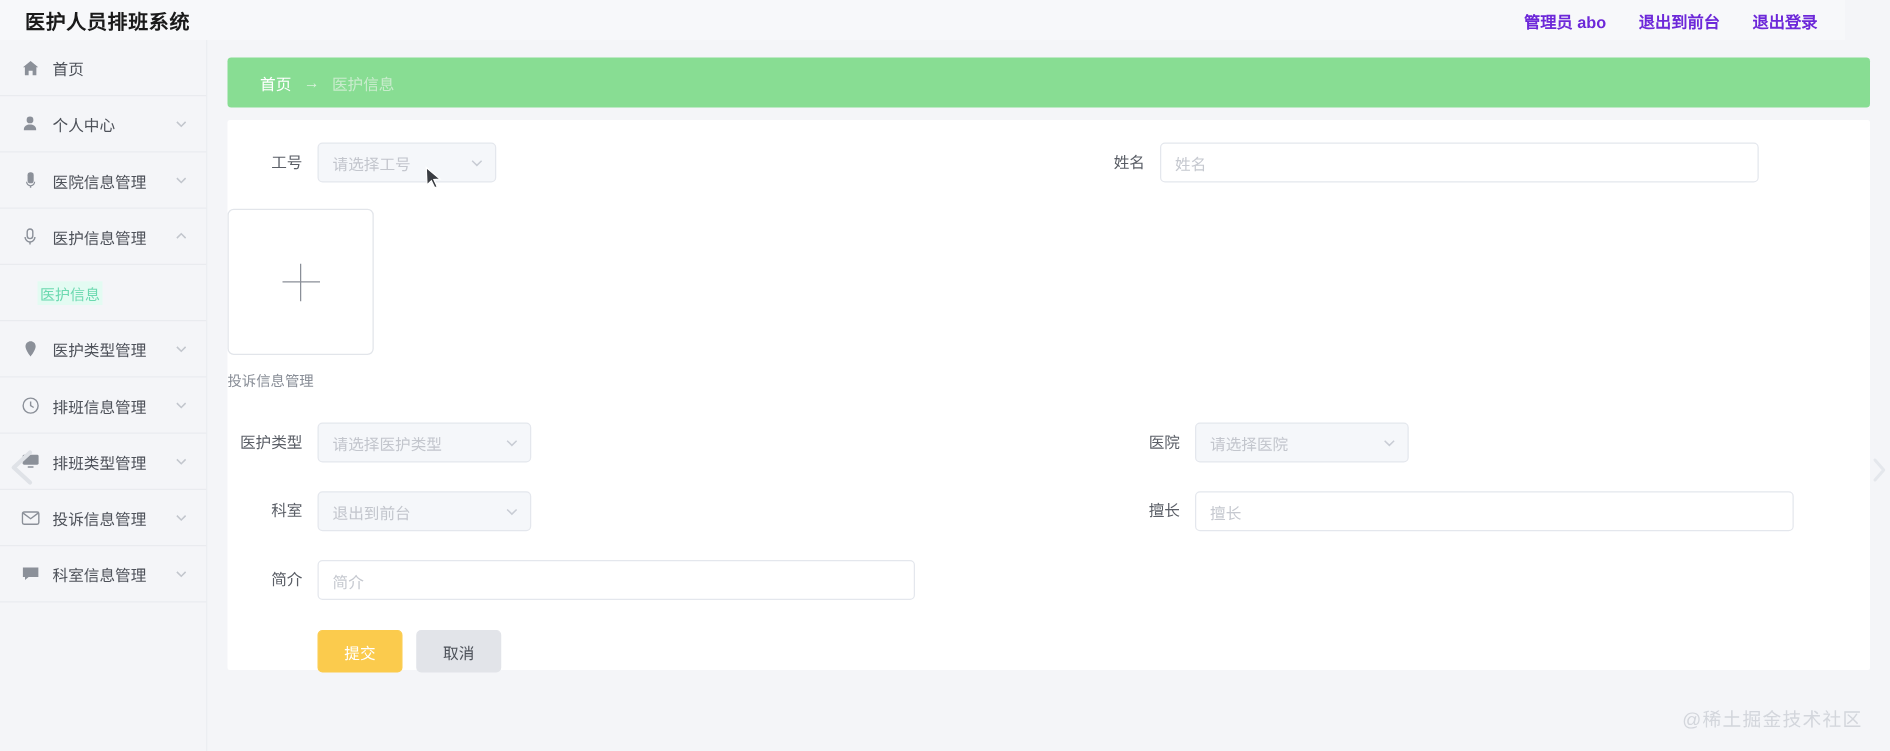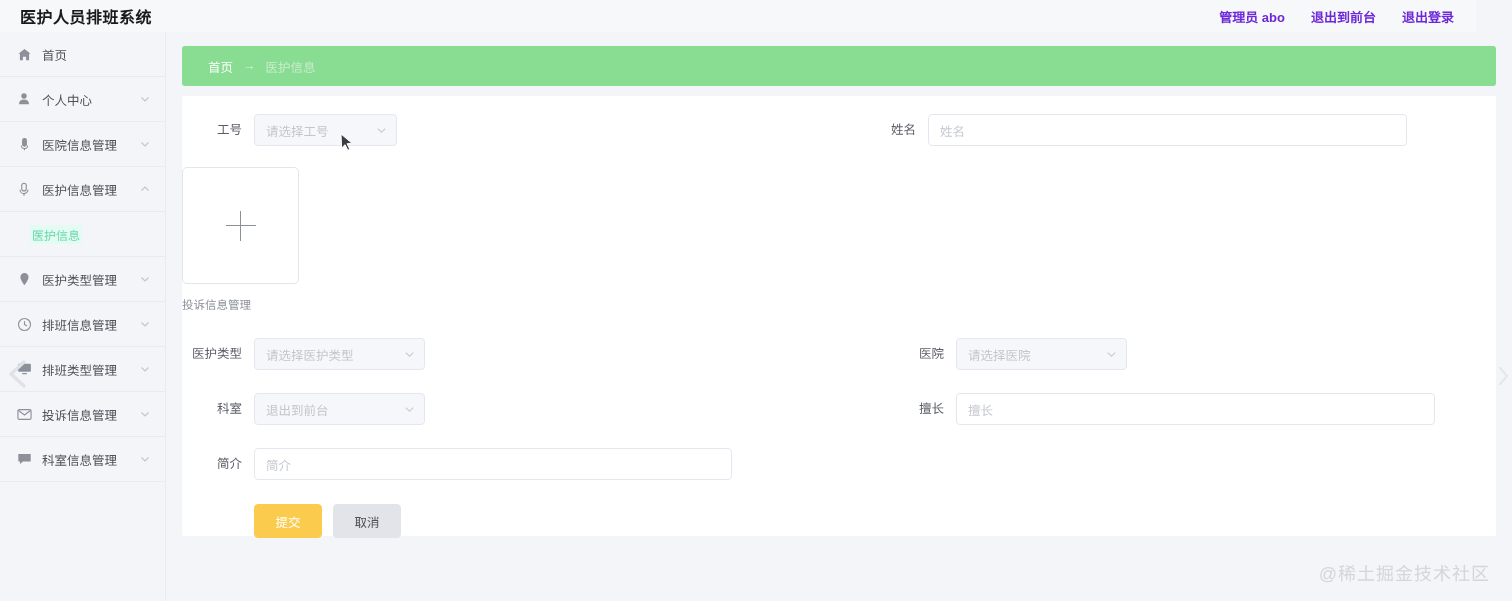--- a/index.html
+++ b/index.html
@@ -153,21 +153,21 @@
     font-size: 12.5px; cursor: pointer;
     display: inline-flex; align-items: center; justify-content: center;
     font-family: inherit;
   }
   .btn-submit { background: #fbcb4d; color: #ffffff; border-color: #fbcb4d; }
   .btn-cancel { background: #e2e4e9; color: #4d5159; border-color: #e2e4e9; }
 
   
   .watermark {
     position: absolute; right: 22px; bottom: 16px;
-    font-size: 18px; color: #d3d6dc; letter-spacing: 1px;
+    font-size: 15px; color: #d3d6dc; letter-spacing: 1px;
     user-select: none;
   }
 
   
   .cursor {
     position: absolute; left: 340px; top: 133px;
     width: 14px; height: 20px; z-index: 30; pointer-events: none;
   }
 </style>
 </head>

